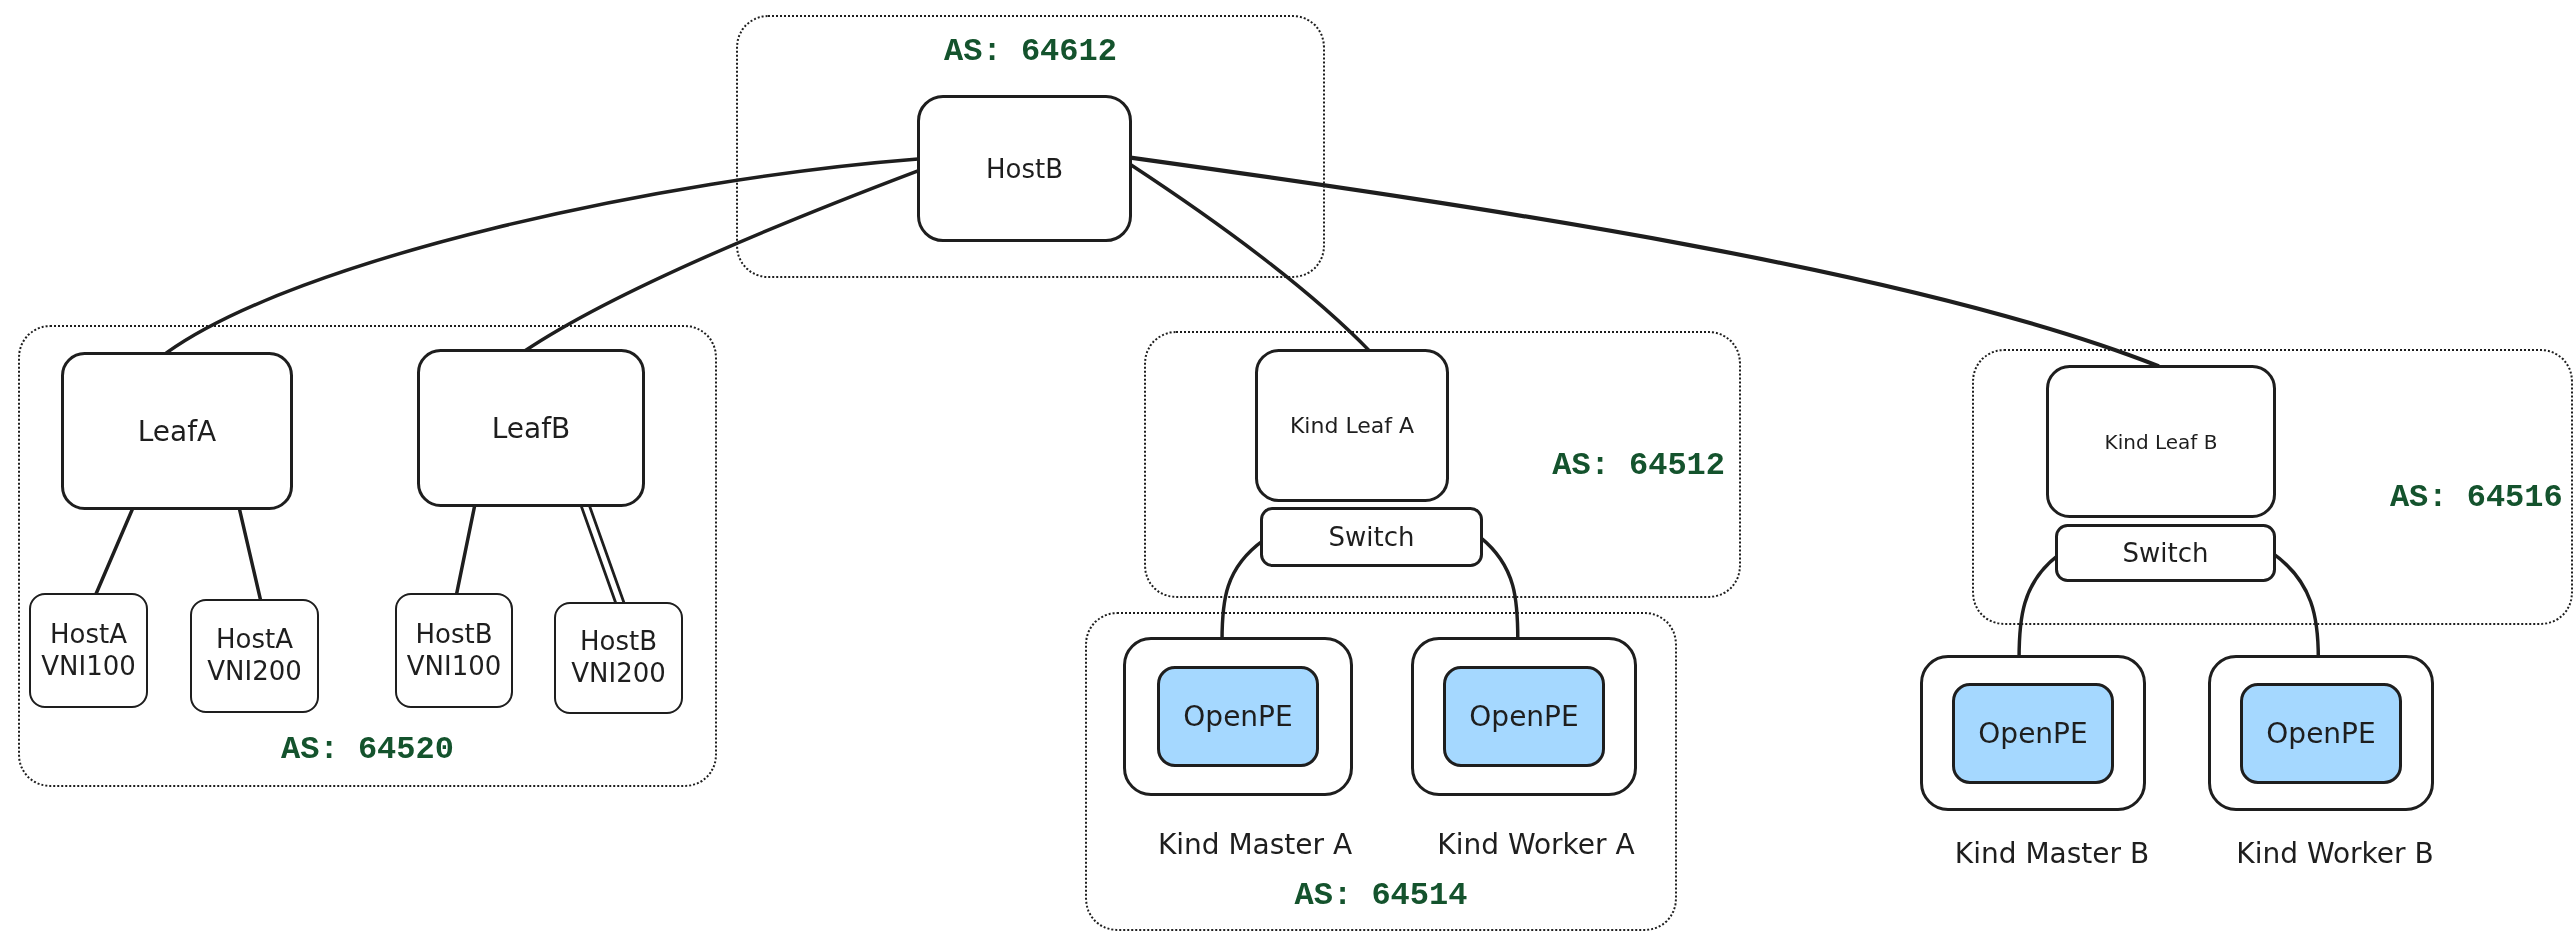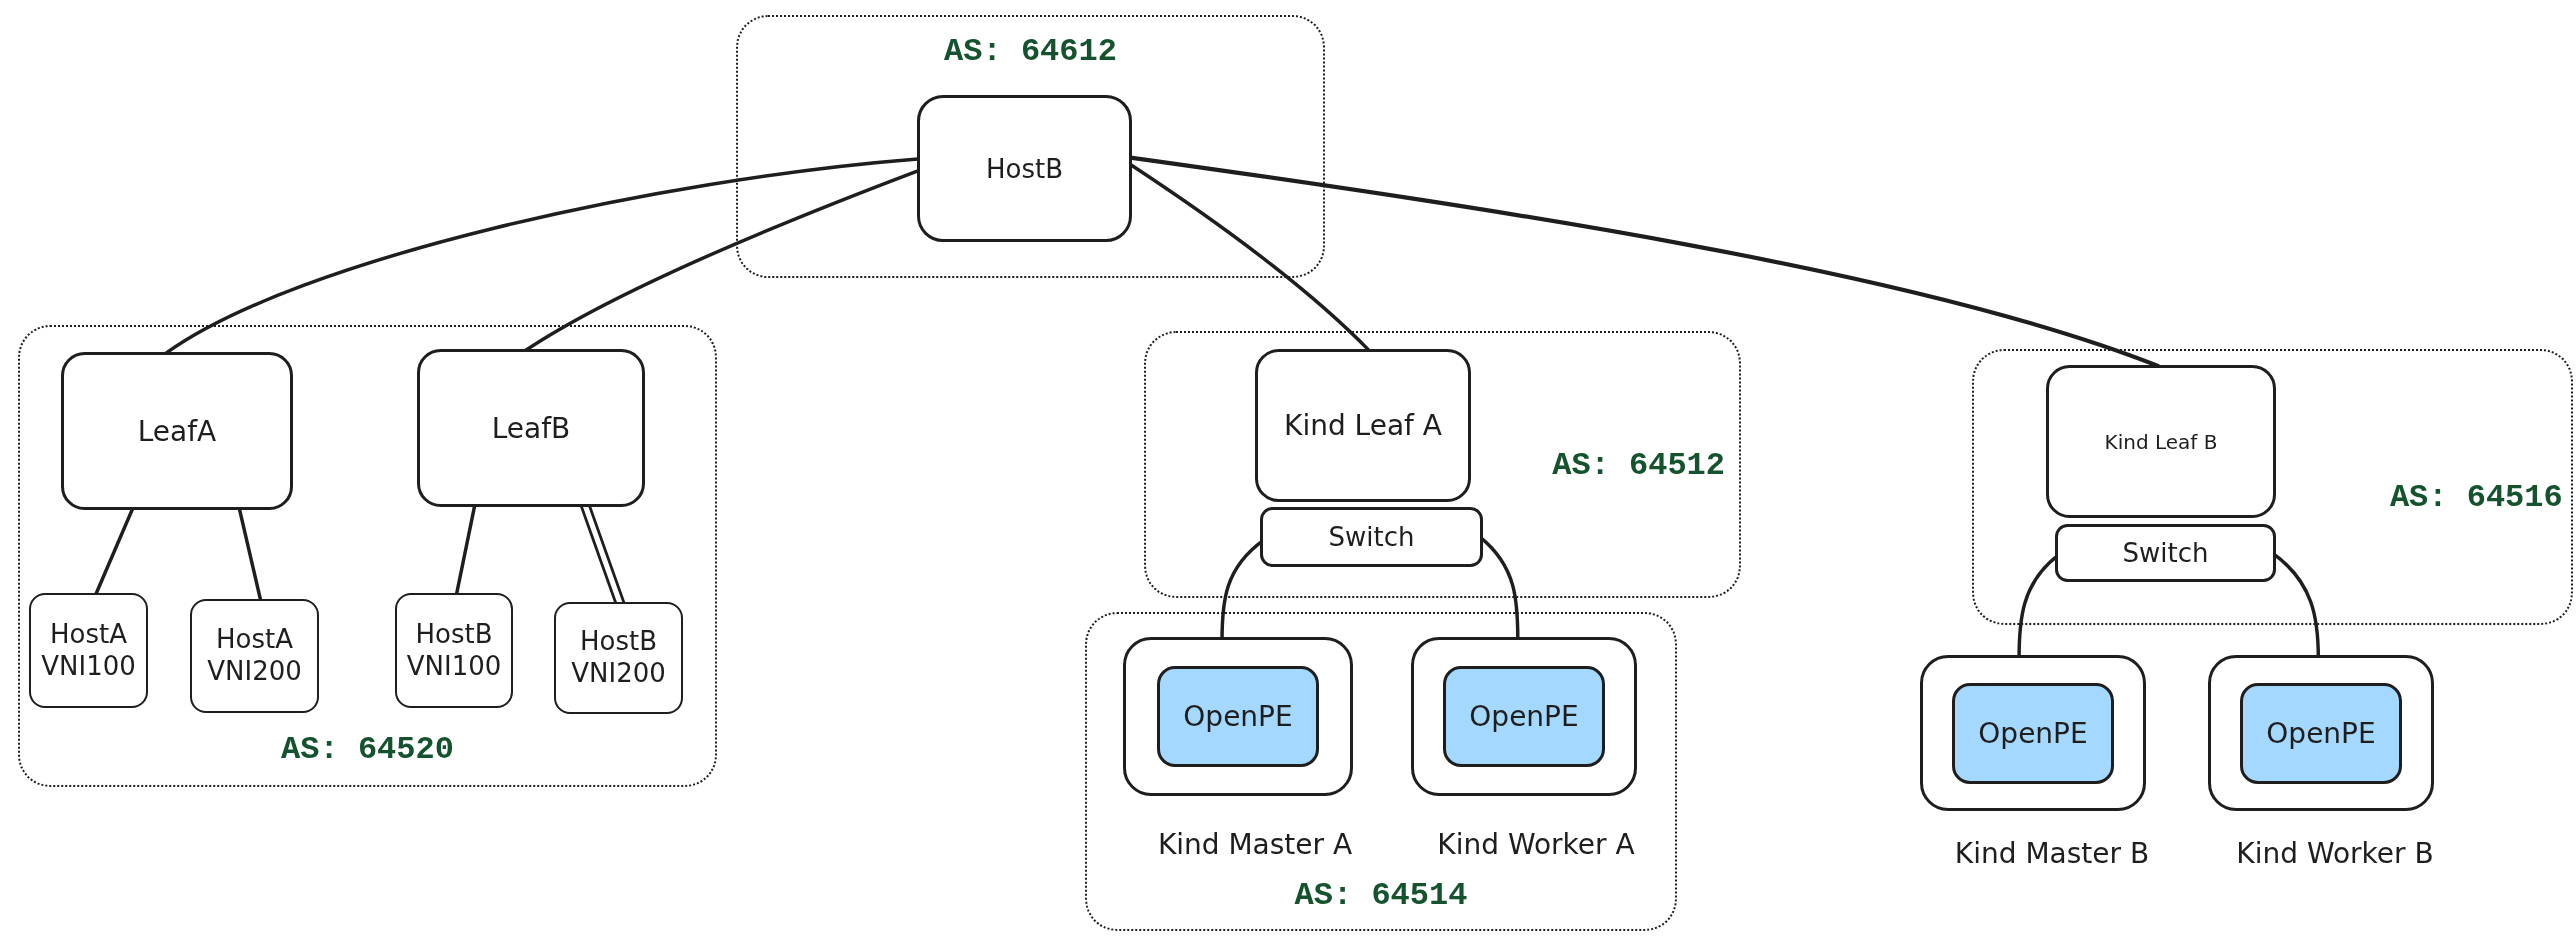--- a/index.html
+++ b/index.html
@@ -72,21 +72,21 @@
     <span>VNI100</span>
   </div>
   <div class="node host" style="left:554px;top:602px;width:129px;height:112px;">
     <span>HostB</span>
     <span>VNI200</span>
   </div>
 
   <div class="group" style="left:1144px;top:331px;width:597px;height:267px;">
     <div class="as-label" style="right:14px;top:114px;">AS: 64512</div>
   </div>
-  <div class="node" style="left:1255px;top:349px;width:216px;height:153px;font-size:28px;">
+  <div class="node" style="left:1255px;top:349px;width:194px;height:153px;font-size:22px;">
     <span>Kind Leaf A</span>
   </div>
   <div class="node switch" style="left:1260px;top:507px;width:223px;height:60px;">
     <span>Switch</span>
   </div>
 
   <div class="group" style="left:1085px;top:612px;width:592px;height:319px;">
     <div class="as-label as-center" style="bottom:15.3px;">AS: 64514</div>
   </div>
   <div class="node pe-outer" style="left:1123px;top:637px;width:230px;height:159px;">

